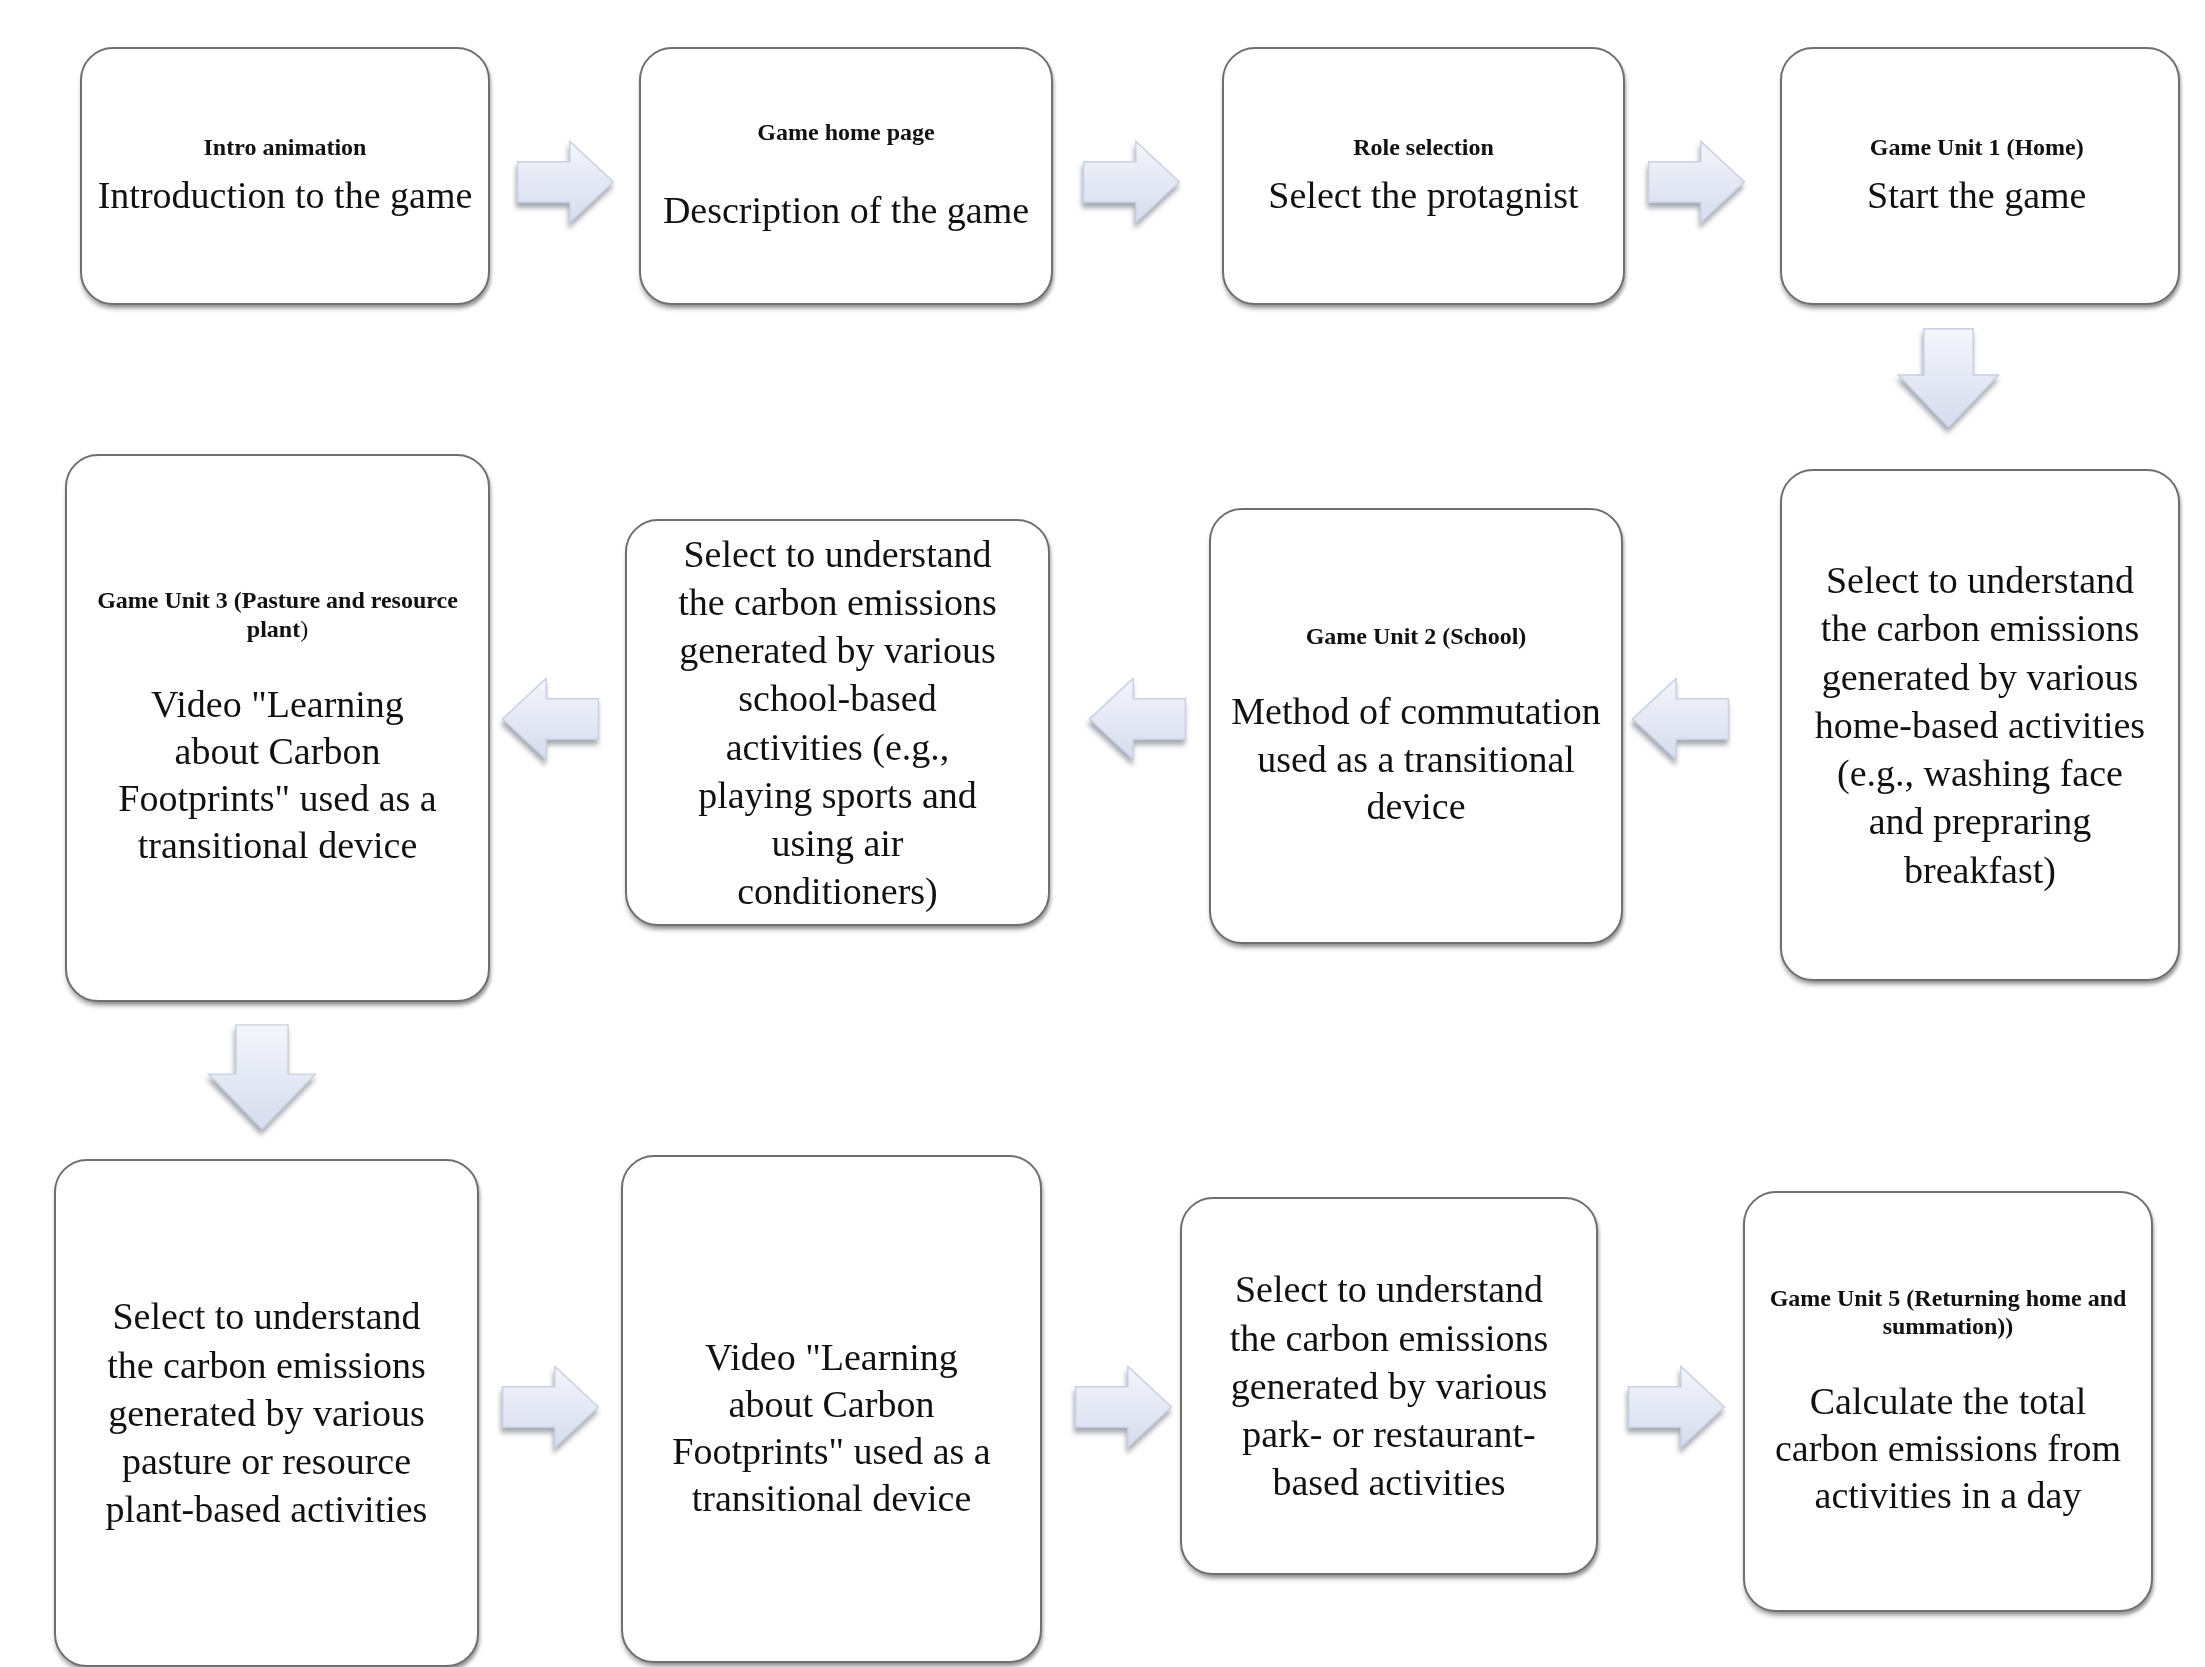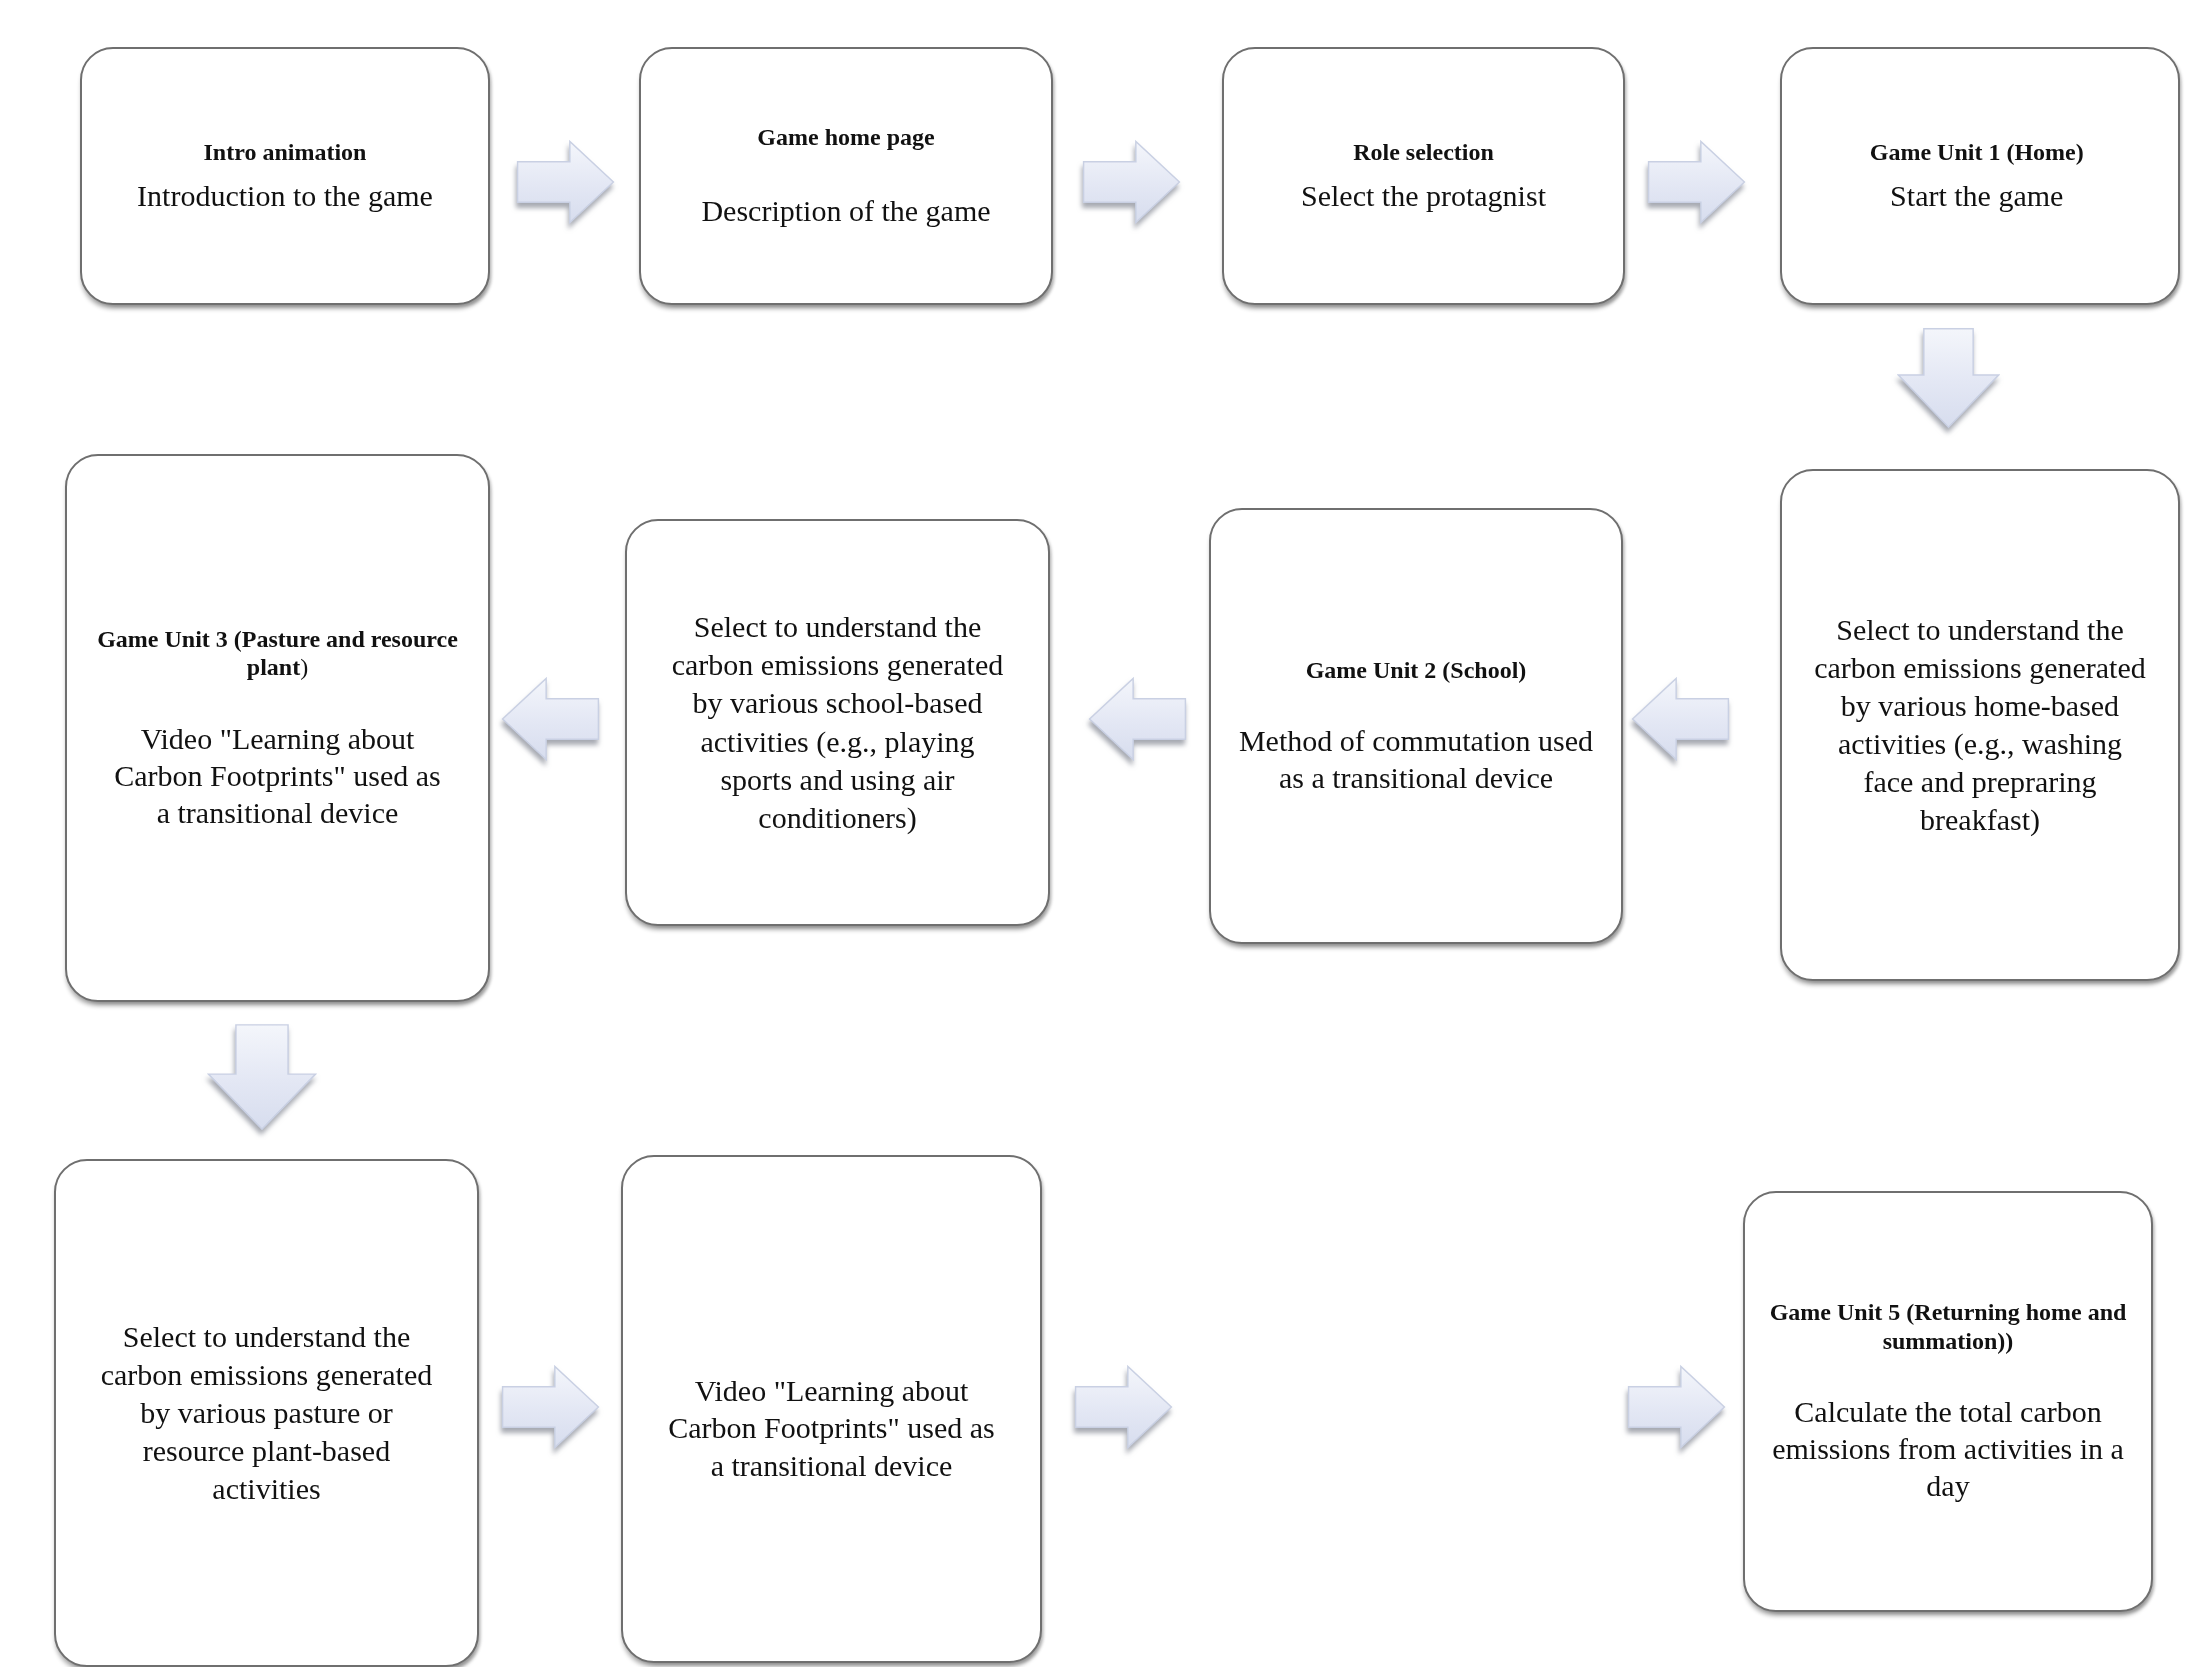--- a/index.html
+++ b/index.html
@@ -33,21 +33,21 @@
     padding: 14.5px;
   }
   .box .title {
     font-weight: bold;
     font-size: 24px;
     line-height: 1.18;
     max-width: 378px;
   }
   .box .title .tail { font-weight: normal; }
   .box .body {
-    font-size: 30px;
+    font-size: 38px;
     line-height: 1.24;
     margin-top: 10.2px;
     max-width: 378px;
   }
   .box .body.gap { margin-top: 38px; }
   .box .body.narrow { max-width: 334px; }
   .selectbox .body {
     margin-top: 0;
     max-width: 341px;
     line-height: 1.27;
@@ -151,20 +151,23 @@
   </svg>
 
   <div class="box" style="left:621px; top:1155px; width:421px; height:508px;">
     <div class="body gap narrow">Video "Learning about Carbon Footprints" used as a transitional device</div>
   </div>
 
   <svg class="arrow" style="left:1074px; top:1362px;" width="99" height="90" viewBox="0 0 136 124">
     <path d="M2,34 H74 V6 L134,62 L74,118 V90 H2 Z" fill="url(#arrGrad)" stroke="#c9d0e3" stroke-width="2"></path>
   </svg>
 
+  <div class="box selectbox" style="left:1180px; top:1197px; width:418px; height:378px;">
+    <div class="body">Select to understand the carbon emissions generated by various park- or restaurant-based activities</div>
+  </div>
 
   <svg class="arrow" style="left:1627px; top:1362px;" width="99" height="90" viewBox="0 0 136 124">
     <path d="M2,34 H74 V6 L134,62 L74,118 V90 H2 Z" fill="url(#arrGrad)" stroke="#c9d0e3" stroke-width="2"></path>
   </svg>
 
   <div class="box" style="left:1743px; top:1191px; width:410px; height:421px;">
     <div class="title">Game Unit 5 (Returning home and summation))</div>
     <div class="body gap">Calculate the total carbon emissions from activities in a day</div>
   </div>
 

